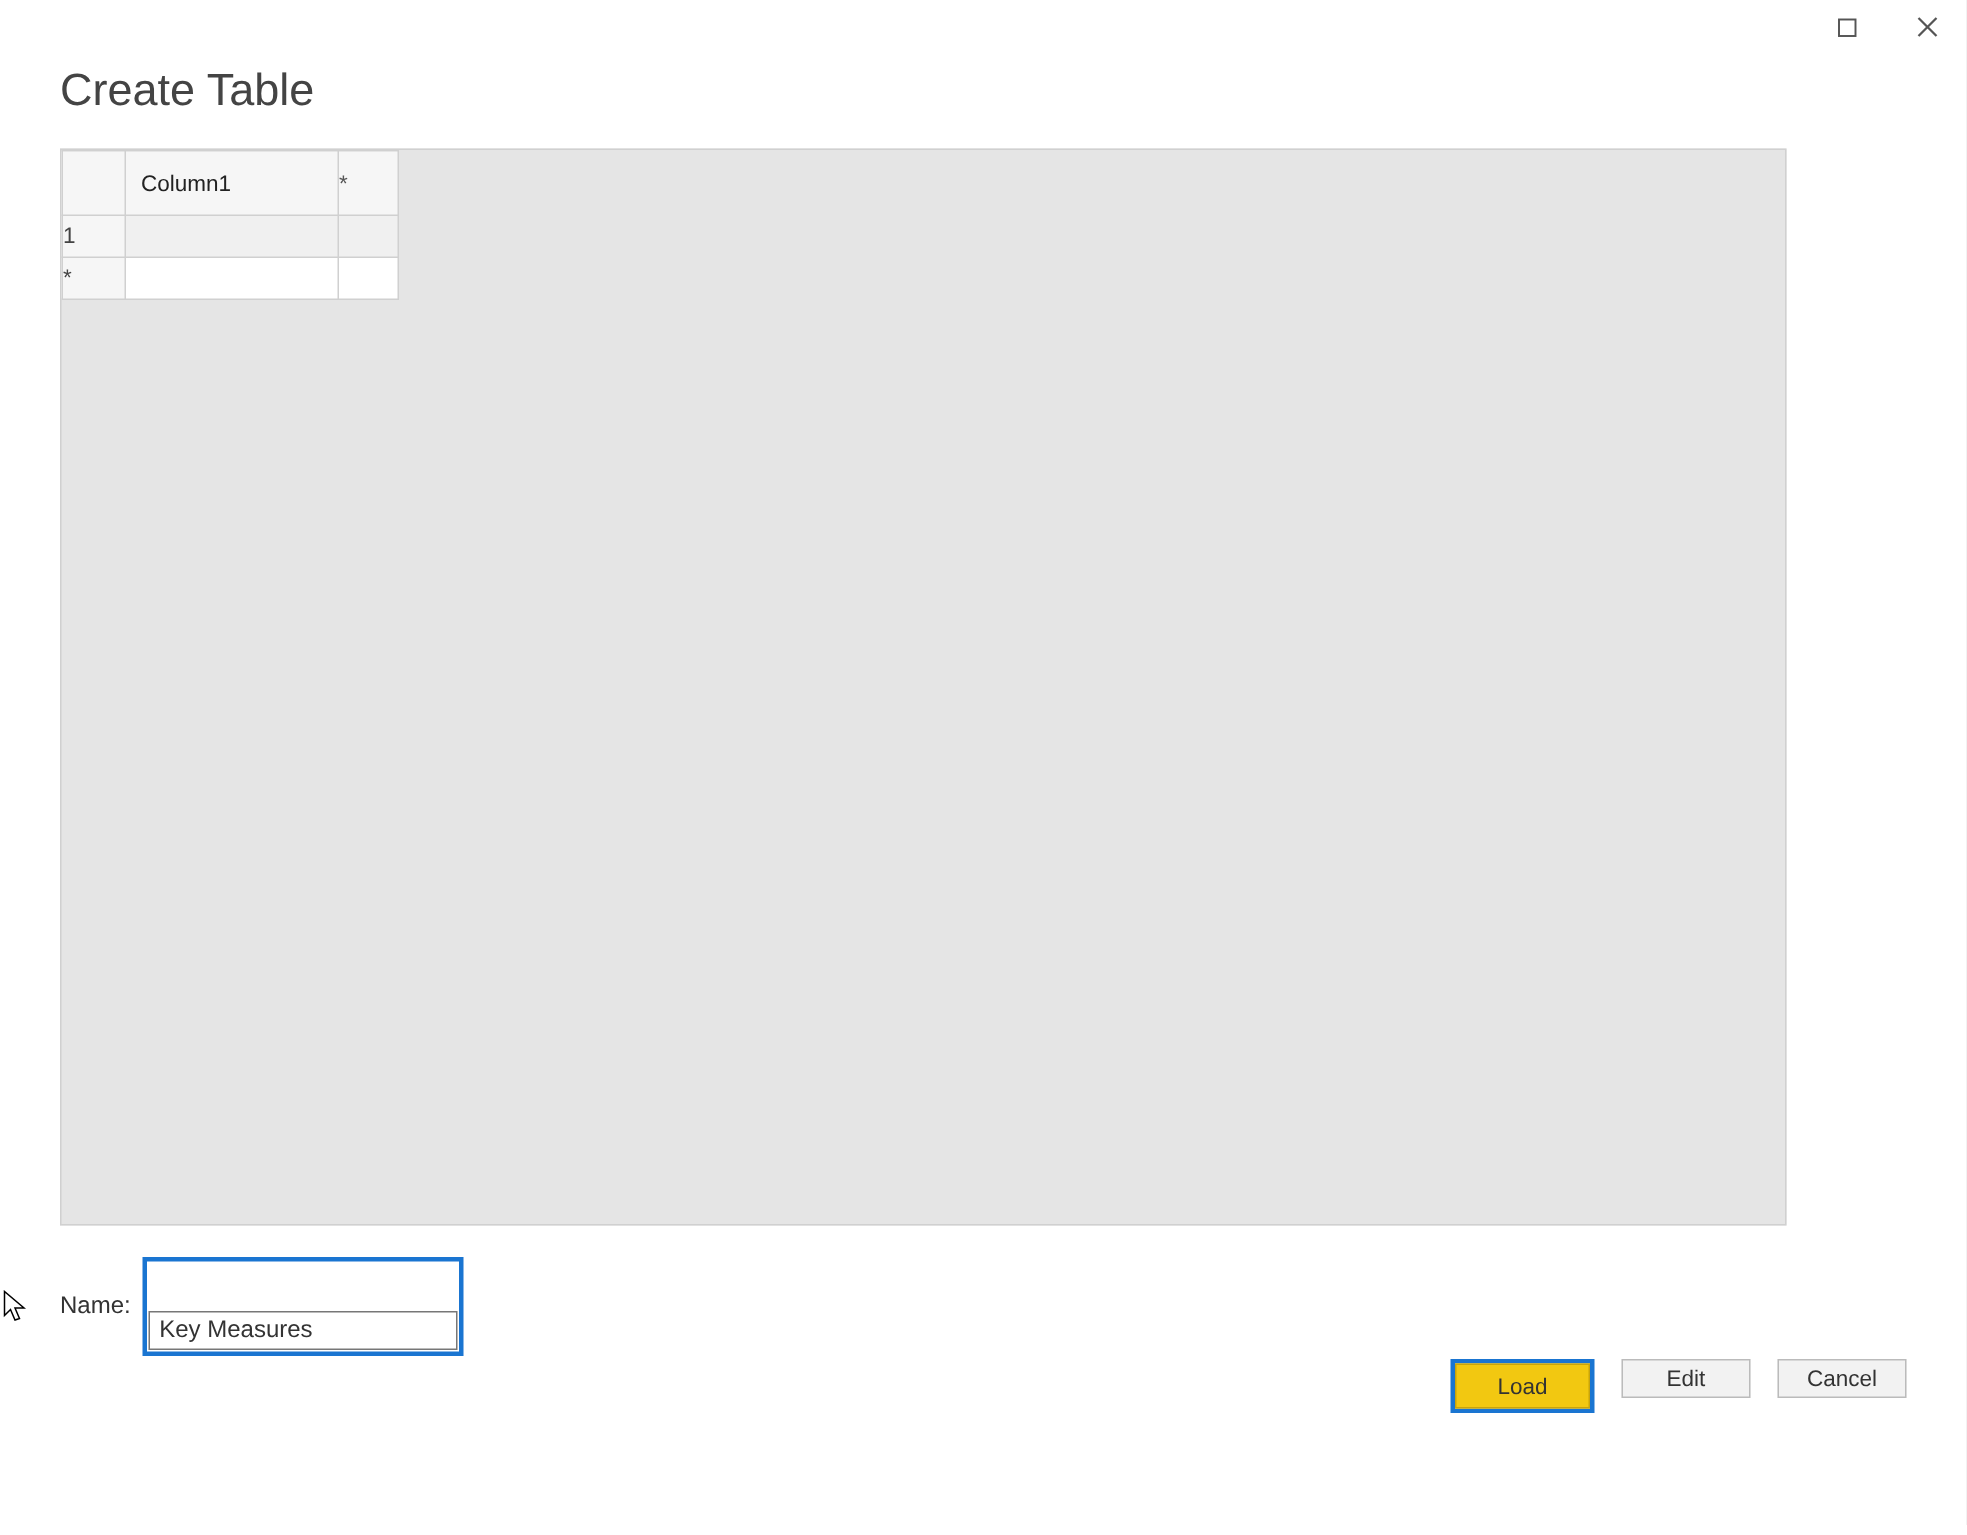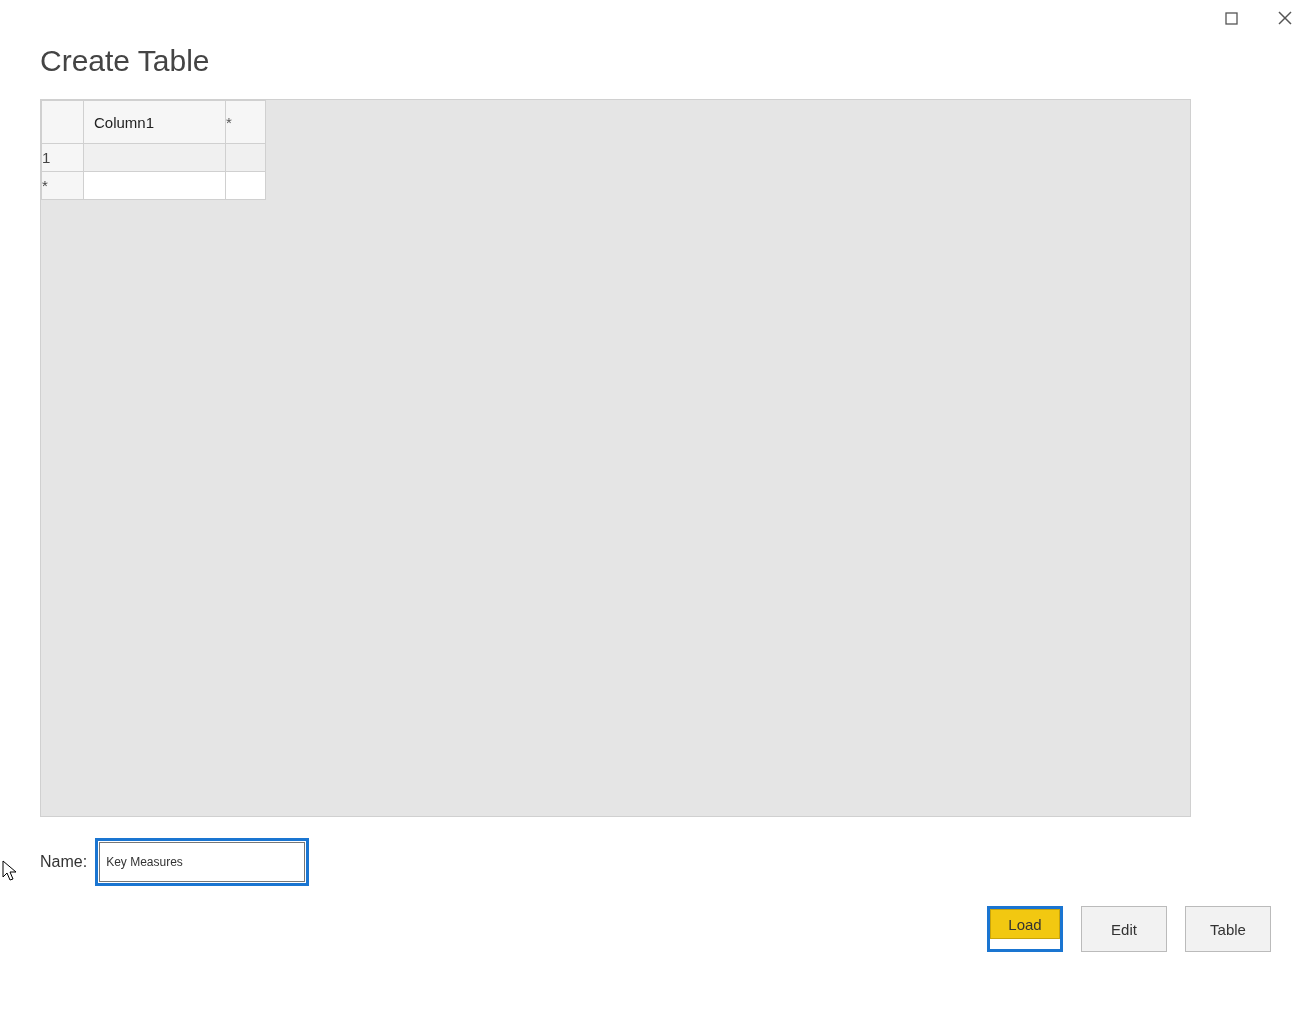--- a/index.html
+++ b/index.html
@@ -102,54 +102,55 @@
     .name-label {
       font-size: 16px;
       color: #333;
     }
     .name-input-wrap {
       border: 3px solid #1a75d1;
       padding: 1px;
     }
     .name-input {
       width: 206px;
-      height: 40px;
+      height: 26px;
       border: 1px solid #777;
       padding: 2px 6px;
-      font-size: 12px;
+      font-size: 16px;
       color: #333;
       outline: none;
       font-family: inherit;
+      margin-top: 32px;
     }
     .button-row {
       position: absolute;
       top: 906px;
       right: 40px;
       display: flex;
       gap: 18px;
     }
     .btn {
       width: 86px;
-      height: 46px;
+      height: 26px;
       border: 1px solid #bbb;
       background: #f2f2f2;
       font-size: 15px;
       color: #333;
       cursor: pointer;
       display: flex;
       align-items: center;
       justify-content: center;
       font-family: inherit;
     }
     .btn-load-wrap {
       border: 3px solid #1a75d1;
       padding: 0;
     }
     .btn-load {
-      width: 70px;
+      width: 90px;
       height: 30px;
       background: #f2c811;
       border: 1px solid #c9a40a;
       font-size: 15px;
       color: #333;
       cursor: pointer;
       display: flex;
       align-items: center;
       justify-content: center;
       font-family: inherit;
@@ -207,18 +208,18 @@
   <span class="name-input-wrap">
     <input type="text" class="name-input" value="Key Measures" style="">
   </span>
 </div>
 
 <div class="button-row">
   <span class="btn-load-wrap">
     <button class="btn-load">Load</button>
   </span>
   <button class="btn">Edit</button>
-  <button class="btn">Table</button>
+  <button class="btn">Cancel</button>
 </div>
 
 <svg class="cursor-arrow" width="18" height="24">
   <path d="M1 1 L1 17 L5 13 L8 20 L11 19 L8 12 L14 12 Z" fill="#fff" stroke="#000" stroke-width="1"></path>
 </svg>
 
 </body></html>

